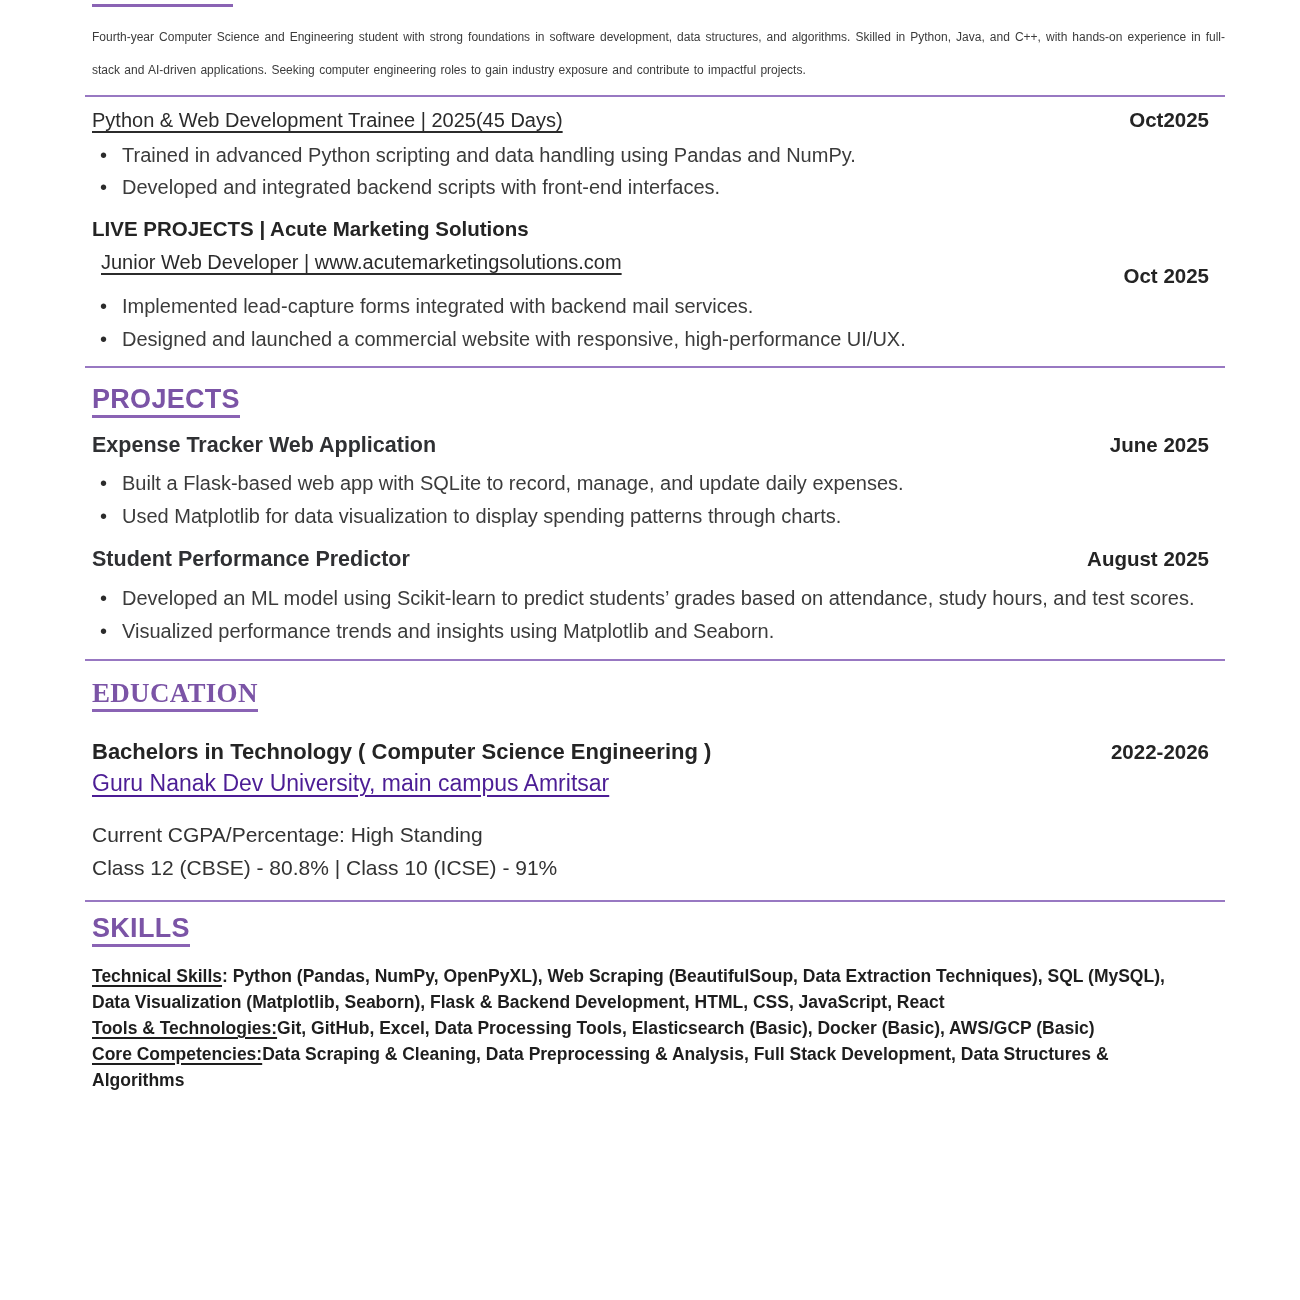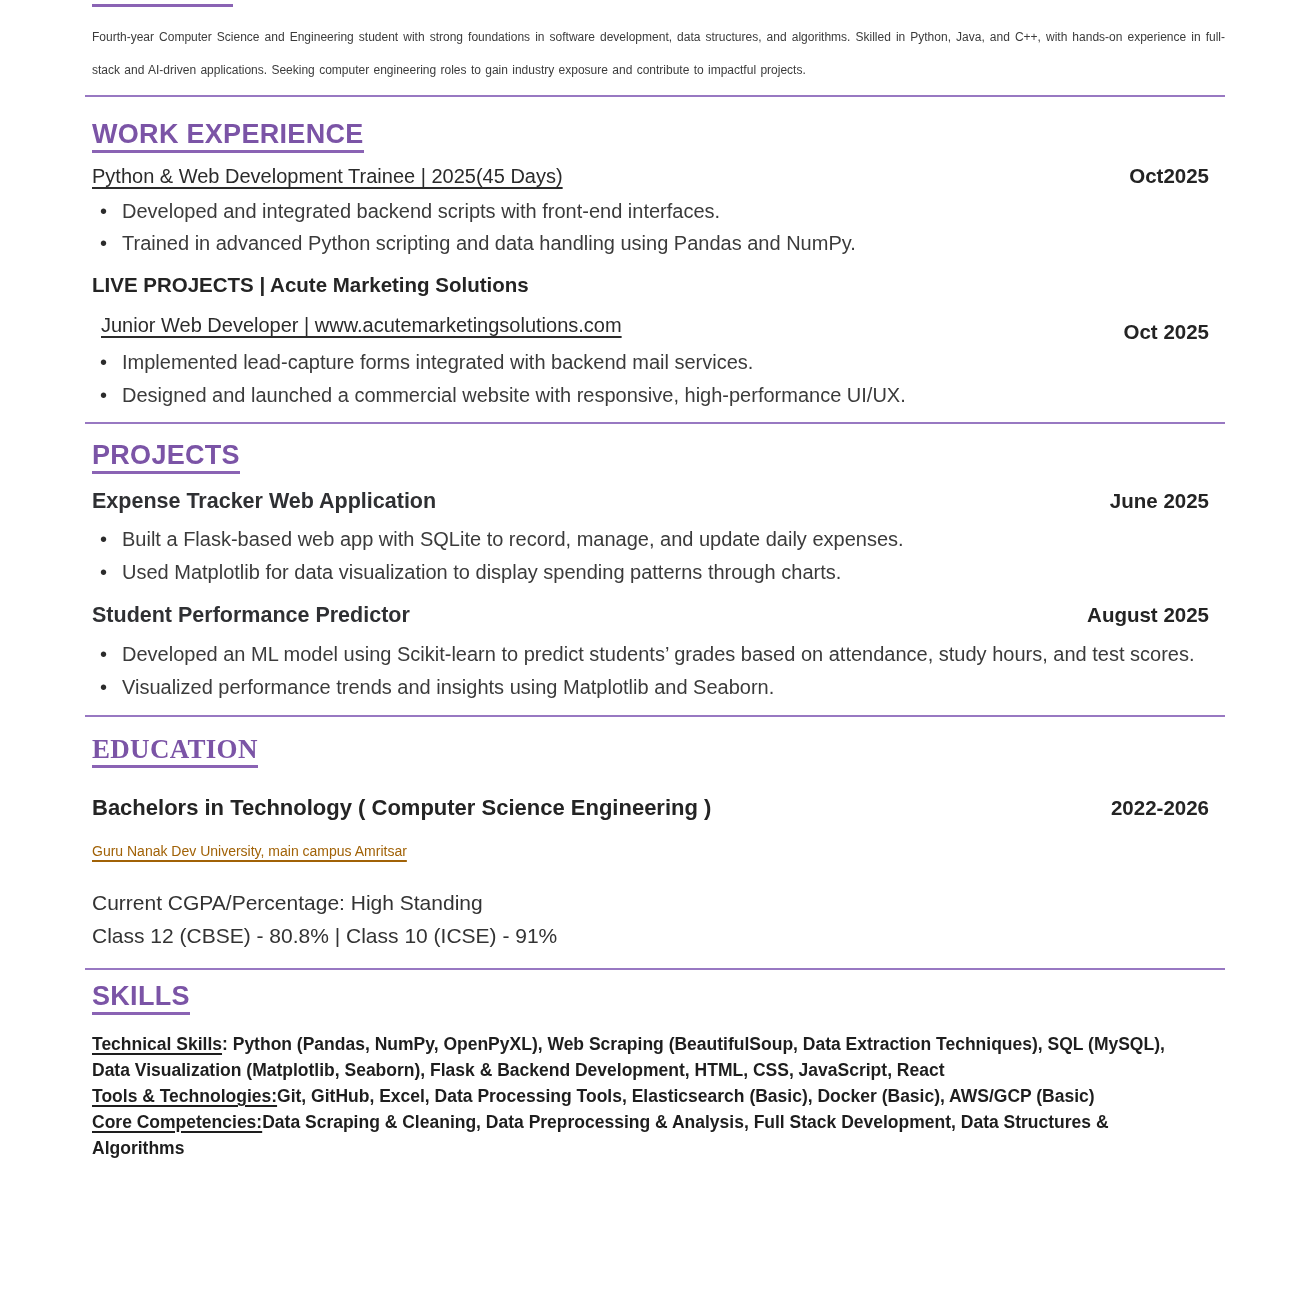--- a/index.html
+++ b/index.html
@@ -69,21 +69,21 @@
     font-weight: 700;
     color: #242424;
     line-height: 28px;
   }
 
   .row {
     display: flex;
     justify-content: space-between;
     align-items: baseline;
   }
-  .row-top { align-items: center; }
+  .row-top { align-items: flex-start; }
   .row-job1 { margin-top: 9px; }
   .row-job2 { margin-top: 5px; }
   .row-proj1 { margin-top: 13px; }
   .row-proj2 { margin-top: 12px; }
   .row-degree { margin-top: 25px; gap: 44px; }
 
   .job-title {
     font-size: 20px;
     line-height: 28px;
     color: #2b2b2b;
@@ -135,23 +135,23 @@
     line-height: 28px;
   }
 
   .degree {
     font-size: 22px;
     font-weight: 700;
     color: #242424;
     line-height: 30px;
   }
   .school {
-    margin-top: 14px;
-    font-size: 14px;
-    color: #a16207;
+    margin-top: 2px;
+    font-size: 23px;
+    color: #4c1d95;
     line-height: 28px;
     text-decoration: underline;
     text-decoration-thickness: 1.5px;
     text-underline-offset: 4px;
   }
   .edu-detail {
     margin-top: 21px;
     font-size: 21px;
     line-height: 33px;
     color: #333333;
@@ -177,32 +177,29 @@
 
 <div class="page">
 
   <div class="heading-wrap heading-summary-wrap">
     <span class="section-heading">SUMMARY</span>
   </div>
   <p class="summary-text">Fourth-year Computer Science and Engineering student with strong foundations in software development, data structures, and algorithms. Skilled in Python, Java, and C++, with hands-on experience in full-stack and AI-driven applications. Seeking computer engineering roles to gain industry exposure and contribute to impactful projects.</p>
 
   <hr class="section-divider divider-1">
 
-  <div class="heading-wrap heading-work-wrap">
-    <span class="section-heading">WORK EXPERIENCE</span>
-  </div>
 
 
   <div class="row row-job1">
     <span class="job-title">Python &amp; Web Development Trainee | 2025(45 Days)</span>
     <span class="date">Oct2025</span>
   </div>
   <ul class="bullets">
+    <li>Trained in advanced Python scripting and data handling using Pandas and NumPy.</li>
     <li>Developed and integrated backend scripts with front-end interfaces.</li>
-    <li>Trained in advanced Python scripting and data handling using Pandas and NumPy.</li>
   </ul>
 
   <div class="subheader-line">LIVE PROJECTS | Acute Marketing Solutions</div>
 
   <div class="row row-top row-job2">
     <span class="job-title indented">Junior Web Developer | www.acutemarketingsolutions.com</span>
     <span class="date below">Oct 2025</span>
   </div>
   <ul class="bullets bullets-job2">
     <li>Implemented lead-capture forms integrated with backend mail services.</li>

